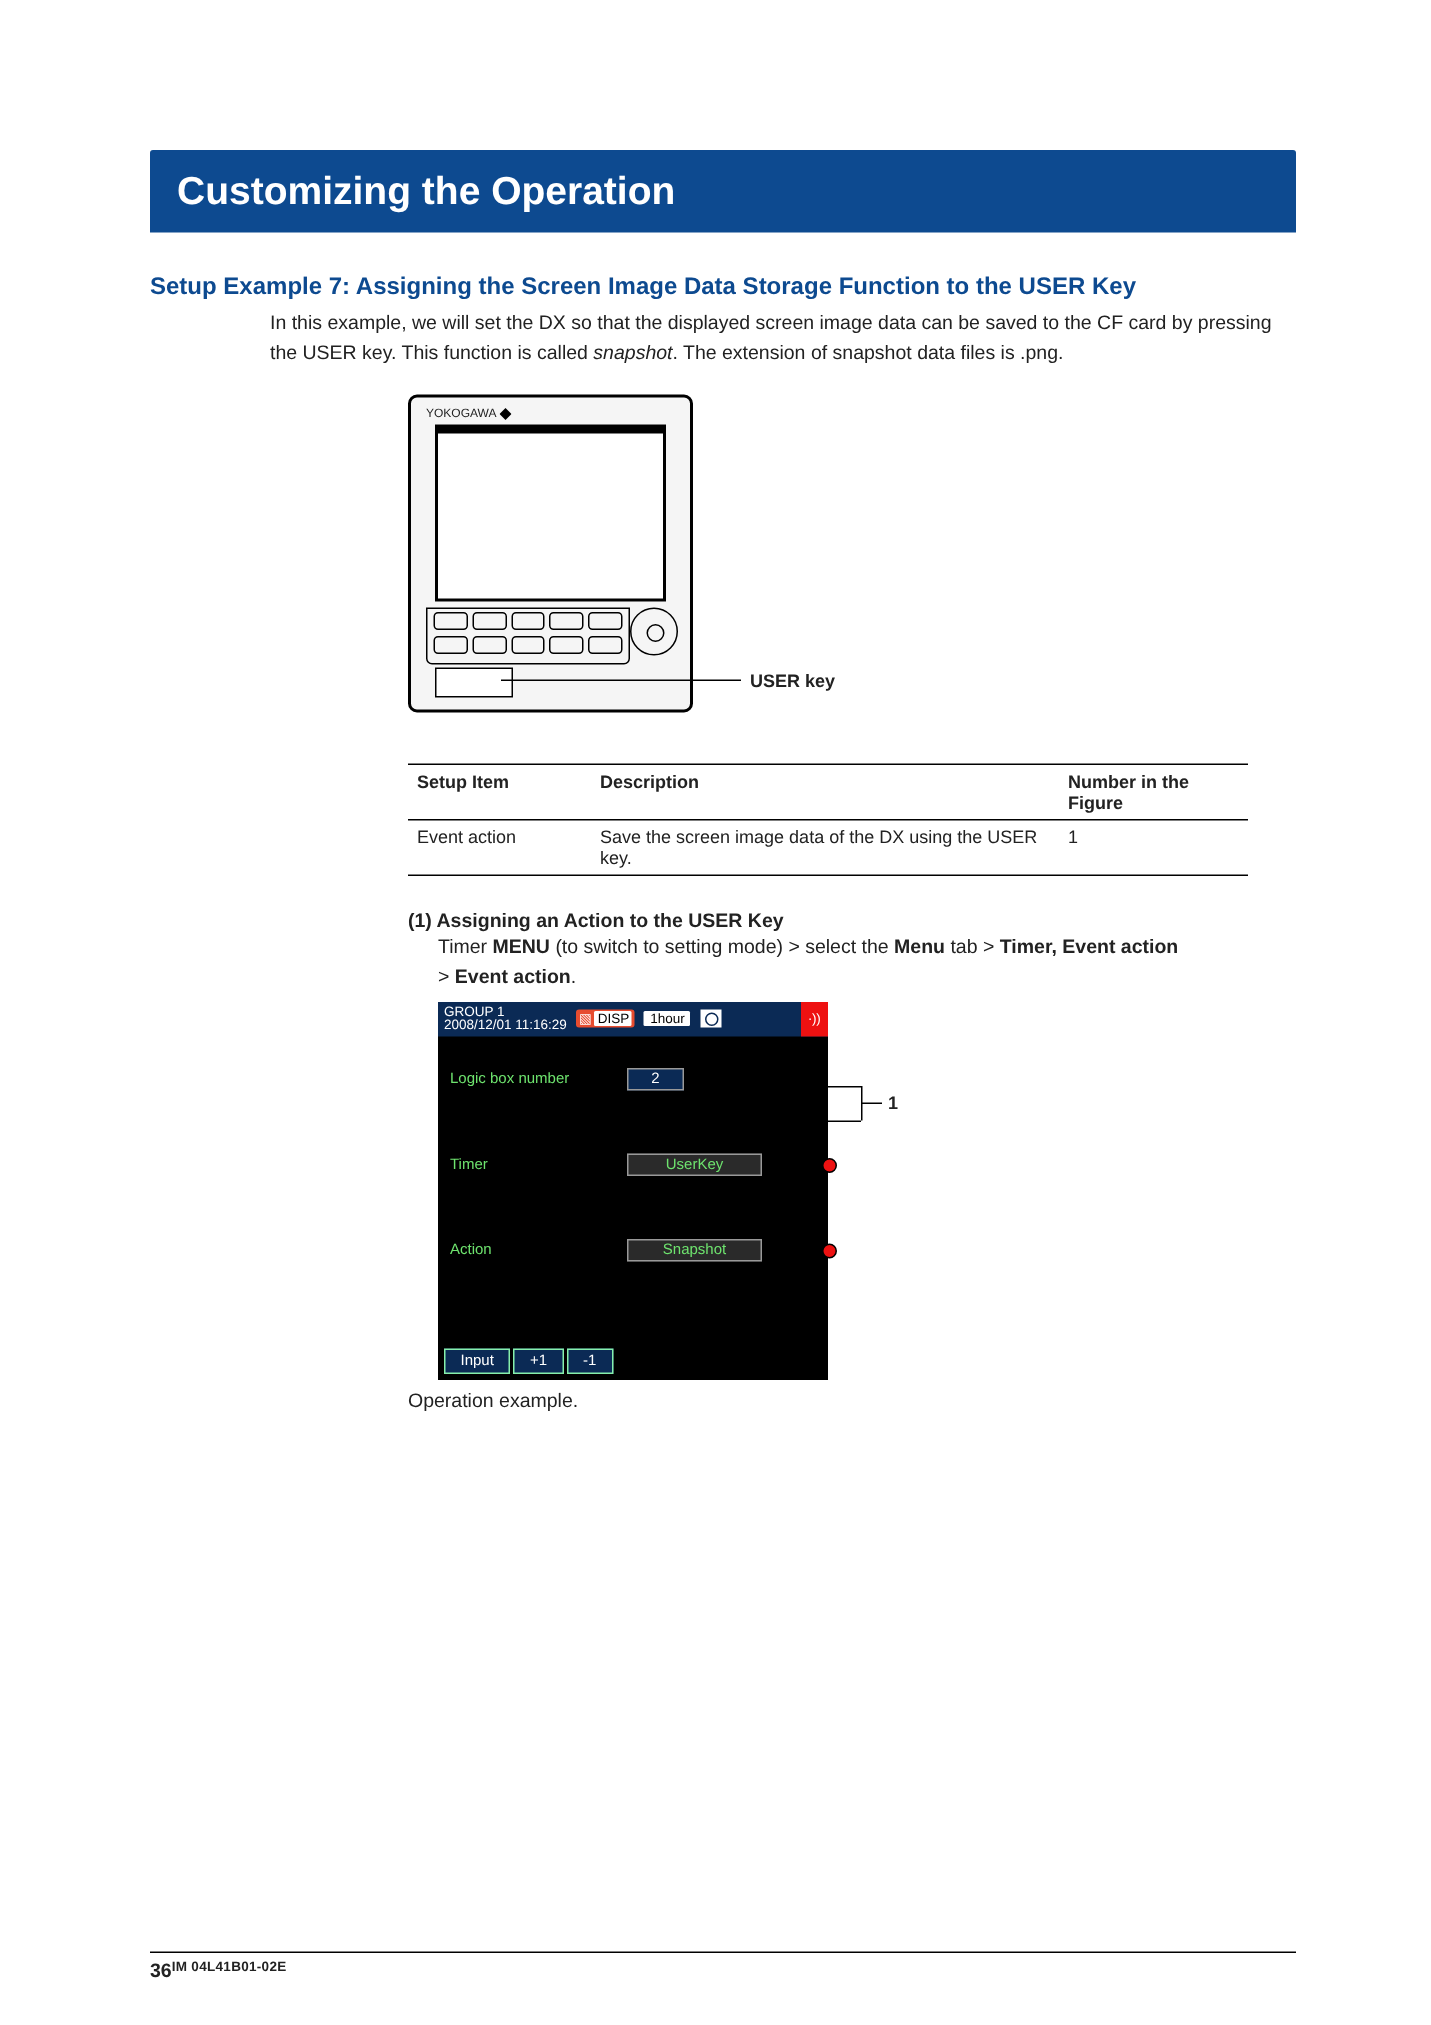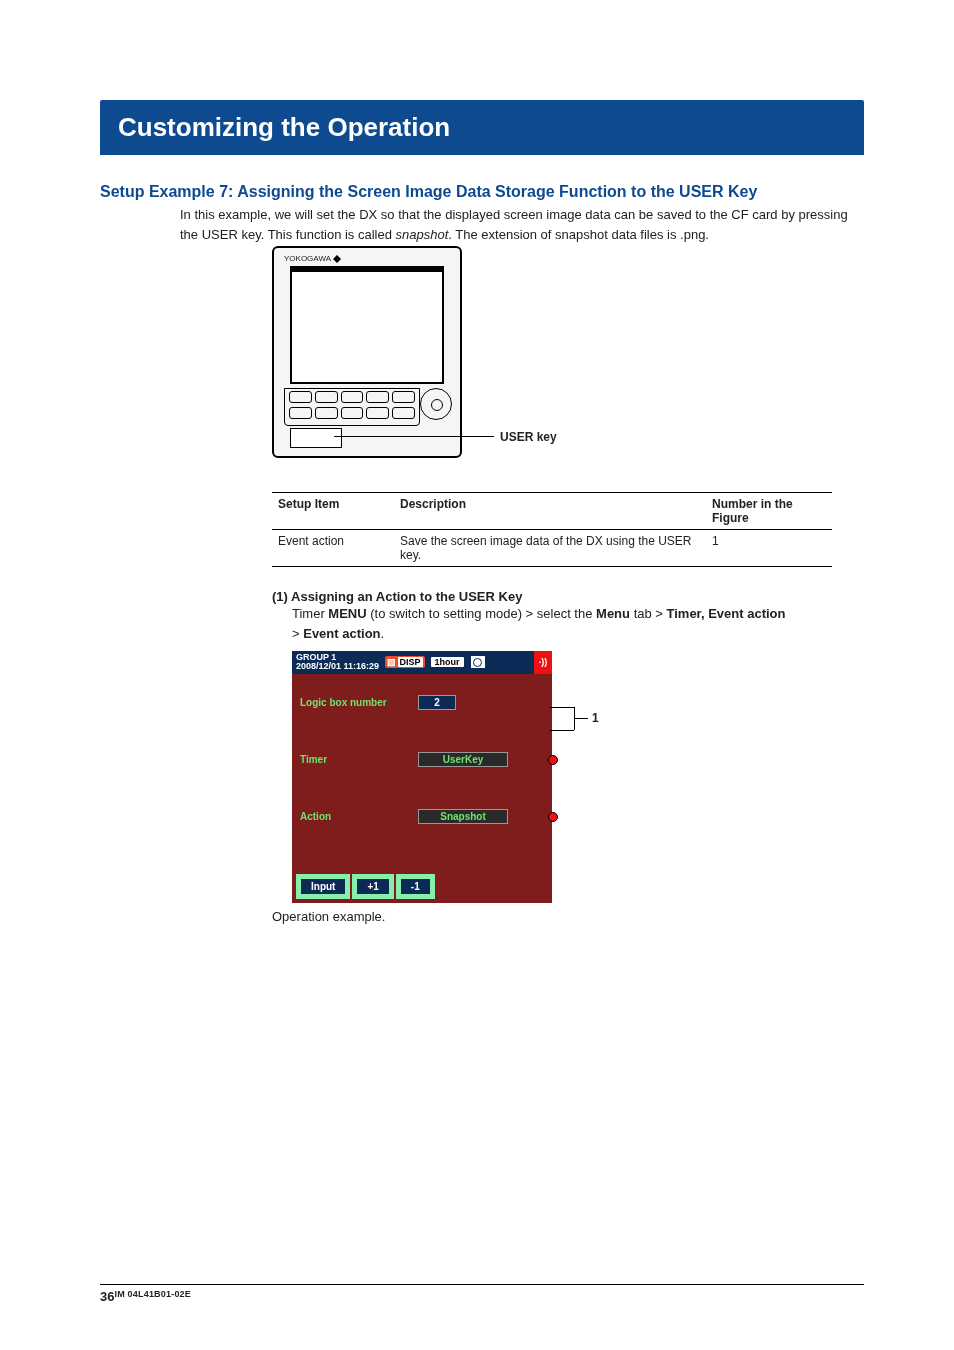--- a/index.html
+++ b/index.html
@@ -30,21 +30,21 @@
     font-size: 13px;
     line-height: 1.55;
     margin-left: 80px;
     margin-top: 4px;
   }
   .body-text .em { font-style: italic; }
 
   
   .device-area {
     margin-left: 172px;
-    margin-top: 1px;
+    margin-top: 18px;
     position: relative;
     height: 232px;
   }
   .device {
     position: absolute;
     left: 0; top: 0;
     width: 186px; height: 208px;
     border: 2px solid #000;
     border-radius: 6px;
     background: #f5f5f5;
@@ -142,26 +142,25 @@
 
   
   .shot-area {
     margin-left: 192px;
     margin-top: 6px;
     position: relative;
     width: 340px;
   }
   .shot {
     width: 260px;
-    background: #7f1d1d;
+    background: #000000;
     font-size: 10px;
     color: #6ee36e;
     padding-bottom: 58px;
     position: relative;
-    font-weight: bold;
   }
   .titlebar {
     background: #0b2a55;
     color: #fff;
     padding: 2px 4px;
     display: flex;
     align-items: center;
     gap: 6px;
     font-size: 9px;
     position: relative;
@@ -229,21 +228,21 @@
   }
   .shot-footer {
     position: absolute;
     left: 4px; bottom: 4px;
   }
   .shot-footer .fbtn {
     display: inline-block;
     background: #0b2a55;
     color: #fff;
     padding: 2px 10px;
-    border: 5px solid #86efac;
+    border: 1px solid #86efac;
     font-size: 10px;
     margin-right: 2px;
   }
   .callout-line {
     position: absolute;
     border-top: 1px solid #000;
   }
   .callout-num {
     position: absolute;
     font-size: 12px;

